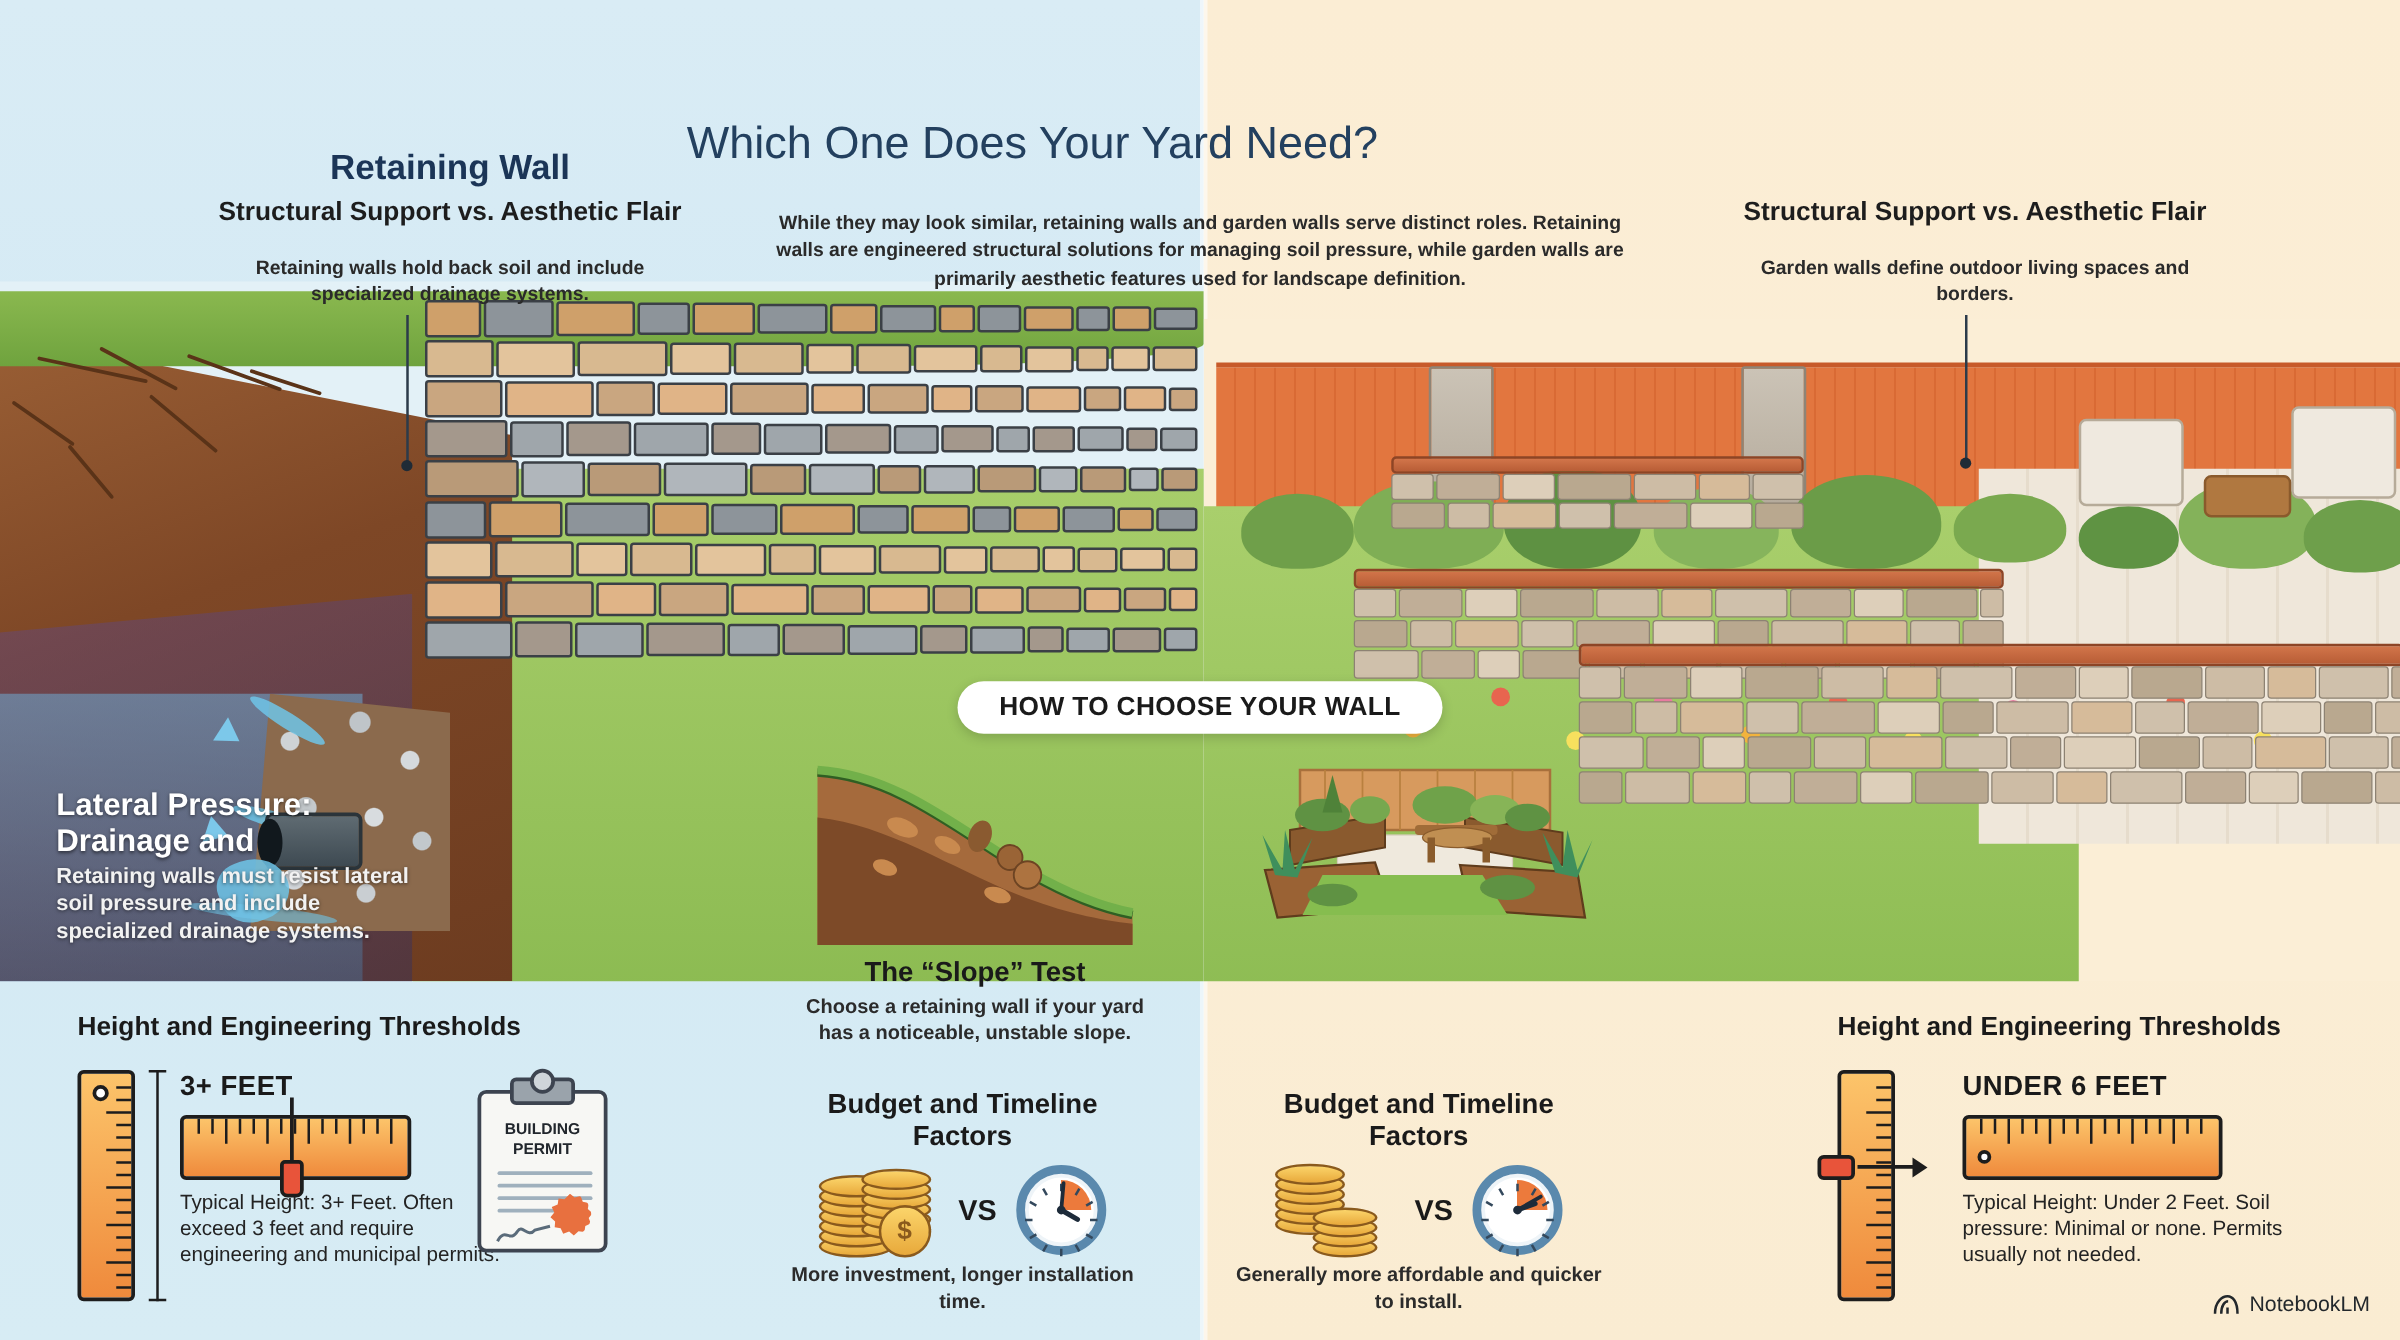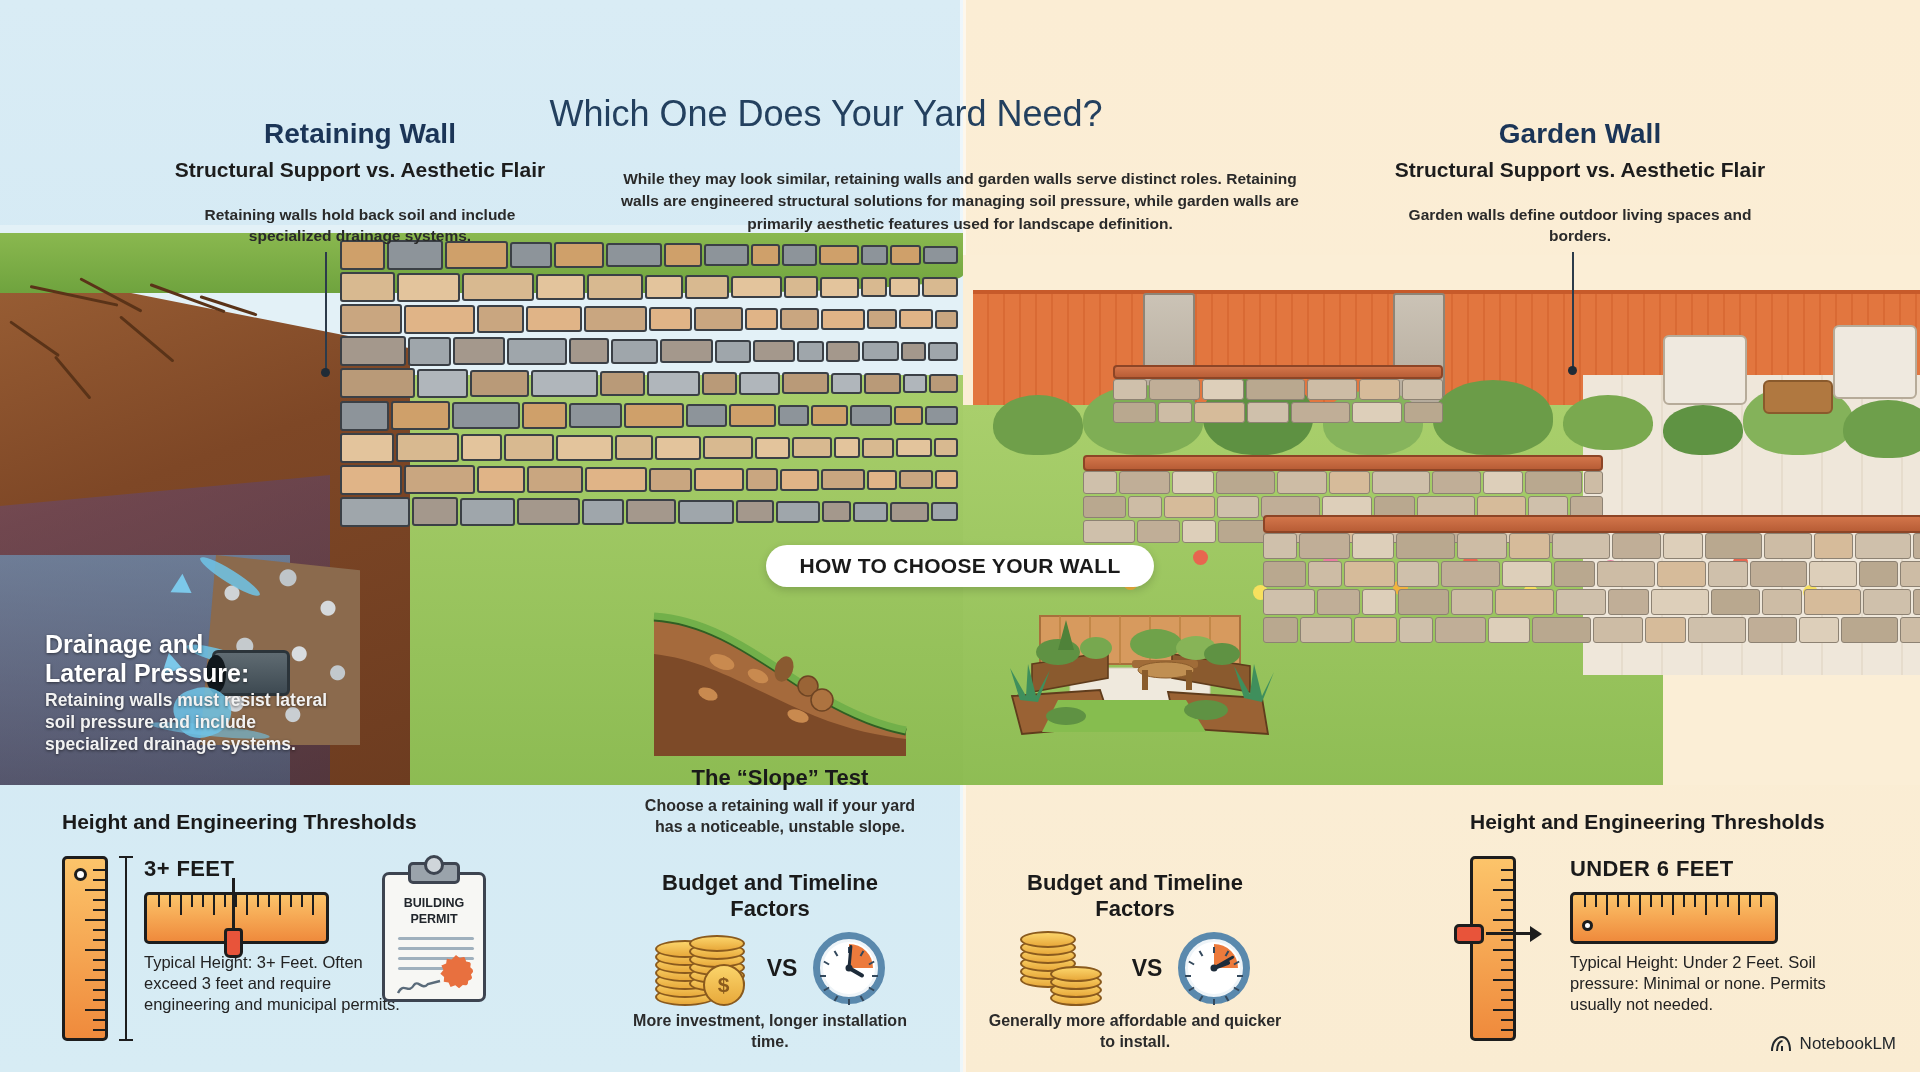--- a/index.html
+++ b/index.html
@@ -489,29 +489,28 @@
 
   <div class="main-sub">Which One Does Your Yard Need?</div>
   <div class="intro">While they may look similar, retaining walls and garden walls serve distinct roles. Retaining walls are engineered structural solutions for managing soil pressure, while garden walls are primarily aesthetic features used for landscape definition.</div>
 
   <div class="side-title" style="left:140px;top:118px;width:440px;">Retaining Wall</div>
   <div class="side-sub" style="left:110px;top:158px;width:500px;">Structural Support vs. Aesthetic Flair</div>
   <div class="side-desc" style="left:180px;top:205px;width:360px;">Retaining walls hold back soil and include specialized drainage systems.</div>
   <div class="callout-line" style="left:325px;top:252px;height:120px;"></div>
   <div class="callout-dot" style="left:321px;top:368px;"></div>
 
-  <div class="side-title" style="left:1360px;top:118px;width:440px;">Garden Wall</div>
   <div class="side-sub" style="left:1320px;top:158px;width:520px;">Structural Support vs. Aesthetic Flair</div>
   <div class="side-desc" style="left:1400px;top:205px;width:360px;">Garden walls define outdoor living spaces and borders.</div>
   <div class="callout-line" style="left:1572px;top:252px;height:118px;"></div>
   <div class="callout-dot" style="left:1568px;top:366px;"></div>
 
   <div class="drain-box">
+    <div class="drain-h">Lateral Pressure:</div>
     <div class="drain-h">Drainage and</div>
-    <div class="drain-h">Lateral Pressure:</div>
     <div class="drain-p">Retaining walls must resist lateral soil pressure and include specialized drainage systems.</div>
   </div>
 
   <div class="banner">HOW TO CHOOSE YOUR WALL</div>
 
   <div id="slopeart" style="position:absolute;left:650px;top:608px;width:260px;height:150px;">
 <svg width="260" height="150" viewBox="0 0 260 150">
   <path d="M4 10 C70 14,120 60,175 92 C210 112,235 120,256 124 L256 148 L4 148 Z" fill="#a56a3c"></path>
   <path d="M4 46 C60 52,110 86,165 108 C200 122,230 128,256 131 L256 148 L4 148 Z" fill="#7d4a28"></path>
   <path d="M4 10 C70 14,120 60,175 92 C210 112,235 120,256 124" stroke="#2f5f23" stroke-width="7" fill="none"></path>

